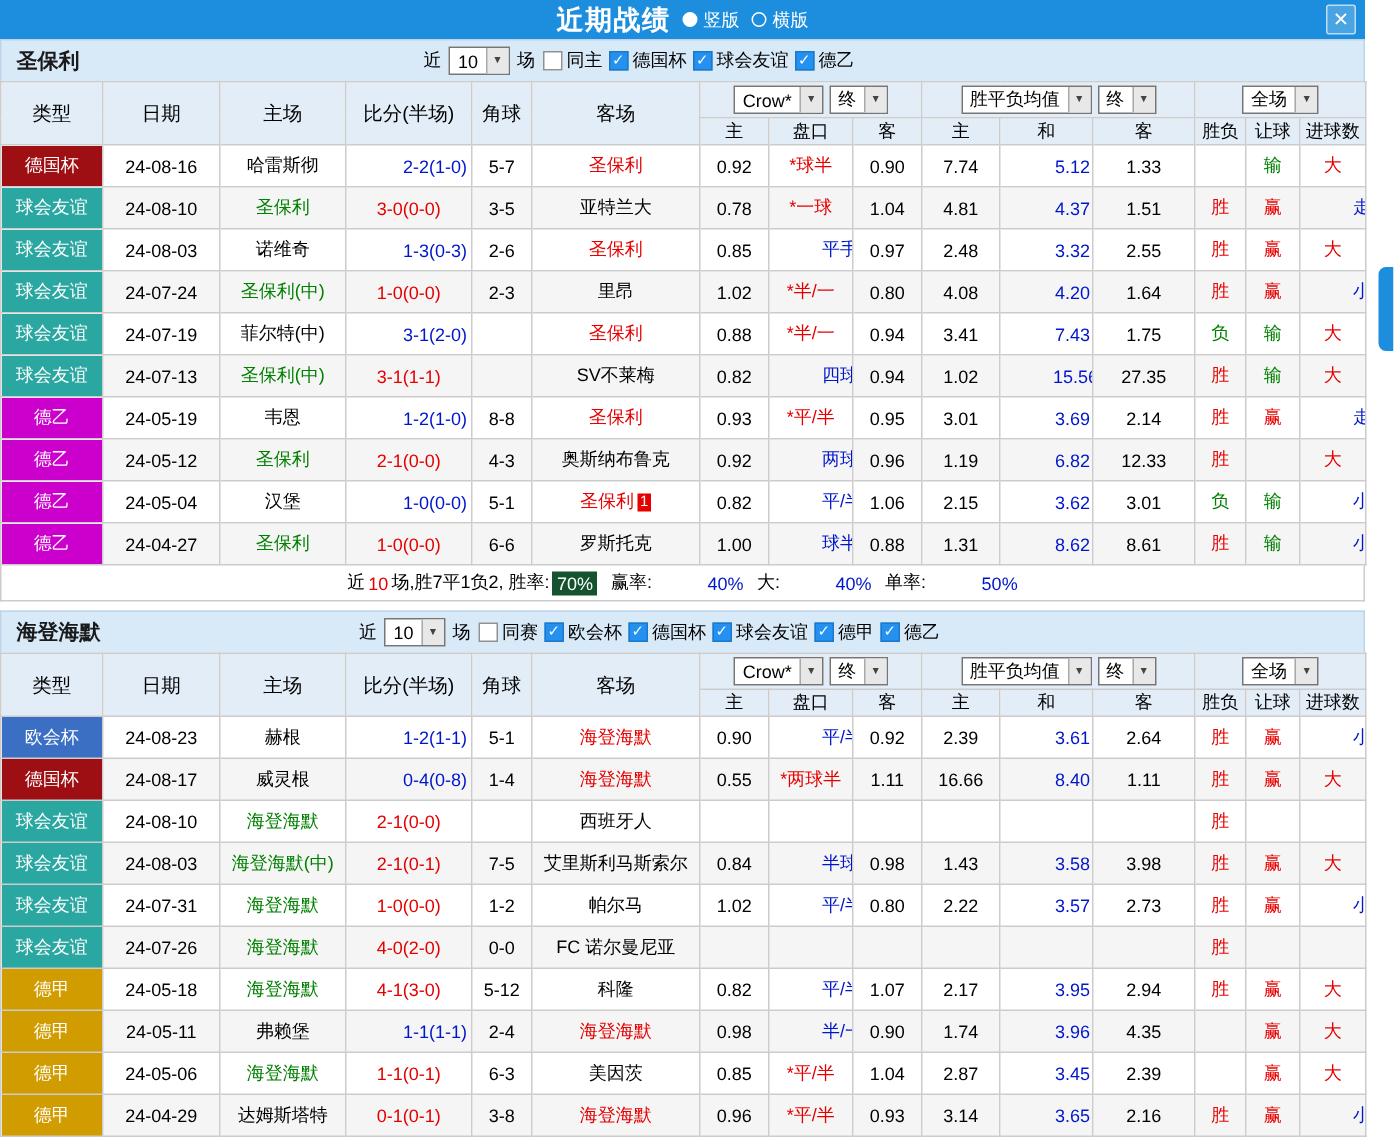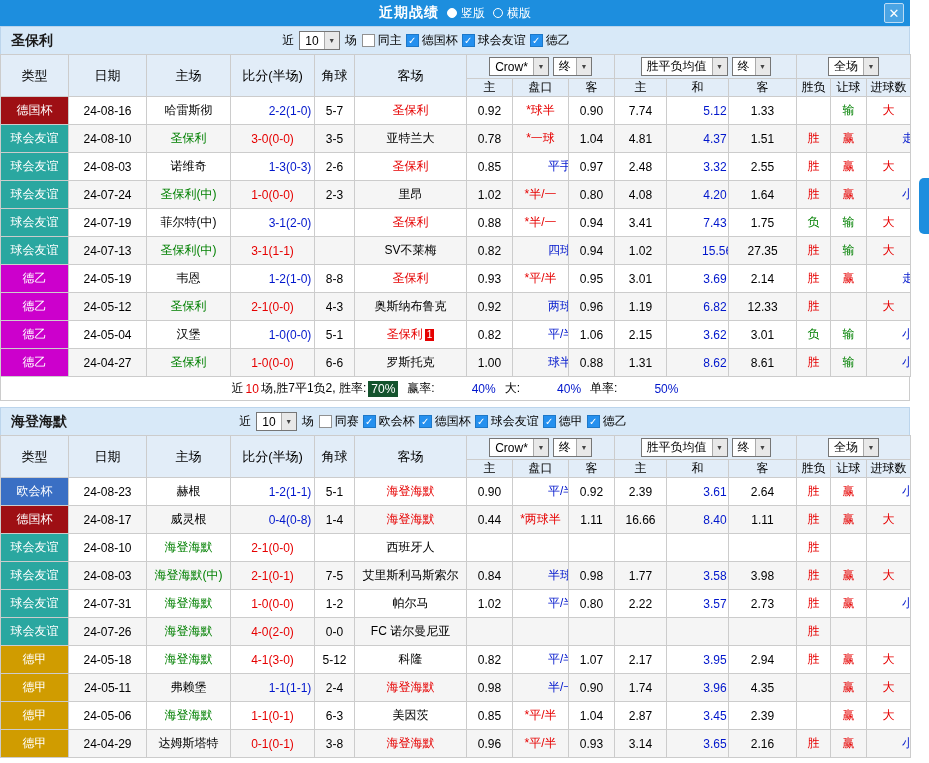--- a/index.html
+++ b/index.html
@@ -3,21 +3,21 @@
 <meta charset="utf-8">
 <style>
   * { margin:0; padding:0; box-sizing:border-box; }
   html,body { width:929px; height:763px; overflow:hidden; background:#fff;
     font-family:"Liberation Sans","DejaVu Sans",sans-serif; position:relative; }
   .window { width:910px; }
 
   
   .titlebar { height:26px; background:#1d8ede; display:flex; align-items:center; position:relative; }
   .title-cluster { margin:0 auto; display:flex; align-items:center; gap:8px; color:#fff; }
-  .title { font-weight:bold; font-size:14px; letter-spacing:1px; }
+  .title { font-weight:bold; font-size:18px; letter-spacing:1px; }
   .radio-opt { display:inline-flex; align-items:center; gap:4px; font-size:12px; color:#fff; cursor:pointer; }
   .radio { width:10px; height:10px; border:1px solid #fff; border-radius:50%; display:inline-block; background:transparent; }
   .radio.checked { background:#fff; }
   .close { position:absolute; right:6px; top:3px; width:20px; height:20px; background:#4aa4e4;
     border:1px solid #bcdcf5; color:#fff; font-weight:bold; display:flex; align-items:center;
     justify-content:center; font-size:13px; border-radius:2px; cursor:pointer; }
 
   
   .section + .section { margin-top:6px; }
   .section-bar { height:28px; background:#d8e9f8; border:1px solid #bcd5ec; border-bottom:none;
@@ -511,21 +511,21 @@
             <td class="c-red">赢</td>
             <td class="c-blue">小</td>
           </tr>
           <tr>
             <td class="type-cell " style="background: rgb(158, 15, 20); color: rgb(255, 255, 255);">德国杯</td>
             <td class="c-black">24-08-17</td>
             <td class="c-black">威灵根</td>
             <td class="c-blue">0-4(0-8)</td>
             <td class="c-black">1-4</td>
             <td class="c-red">海登海默</td>
-            <td class="c-black">0.44</td>
+            <td class="c-black">0.55</td>
             <td class="c-red">*两球半</td>
             <td class="c-black">1.11</td>
             <td class="c-black">16.66</td>
             <td class="c-blue">8.40</td>
             <td class="c-black">1.11</td>
             <td class="c-red">胜</td>
             <td class="c-red">赢</td>
             <td class="c-red">大</td>
           </tr>
           <tr>
@@ -548,21 +548,21 @@
           <tr>
             <td class="type-cell " style="background: rgb(42, 167, 160); color: rgb(255, 255, 255);">球会友谊</td>
             <td class="c-black">24-08-03</td>
             <td class="c-green">海登海默(中)</td>
             <td class="c-red">2-1(0-1)</td>
             <td class="c-black">7-5</td>
             <td class="c-black">艾里斯利马斯索尔</td>
             <td class="c-black">0.84</td>
             <td class="c-blue">半球</td>
             <td class="c-black">0.98</td>
-            <td class="c-black">1.77</td>
+            <td class="c-black">1.43</td>
             <td class="c-blue">3.58</td>
             <td class="c-black">3.98</td>
             <td class="c-red">胜</td>
             <td class="c-red">赢</td>
             <td class="c-red">大</td>
           </tr>
           <tr>
             <td class="type-cell " style="background: rgb(42, 167, 160); color: rgb(255, 255, 255);">球会友谊</td>
             <td class="c-black">24-07-31</td>
             <td class="c-green">海登海默</td>

